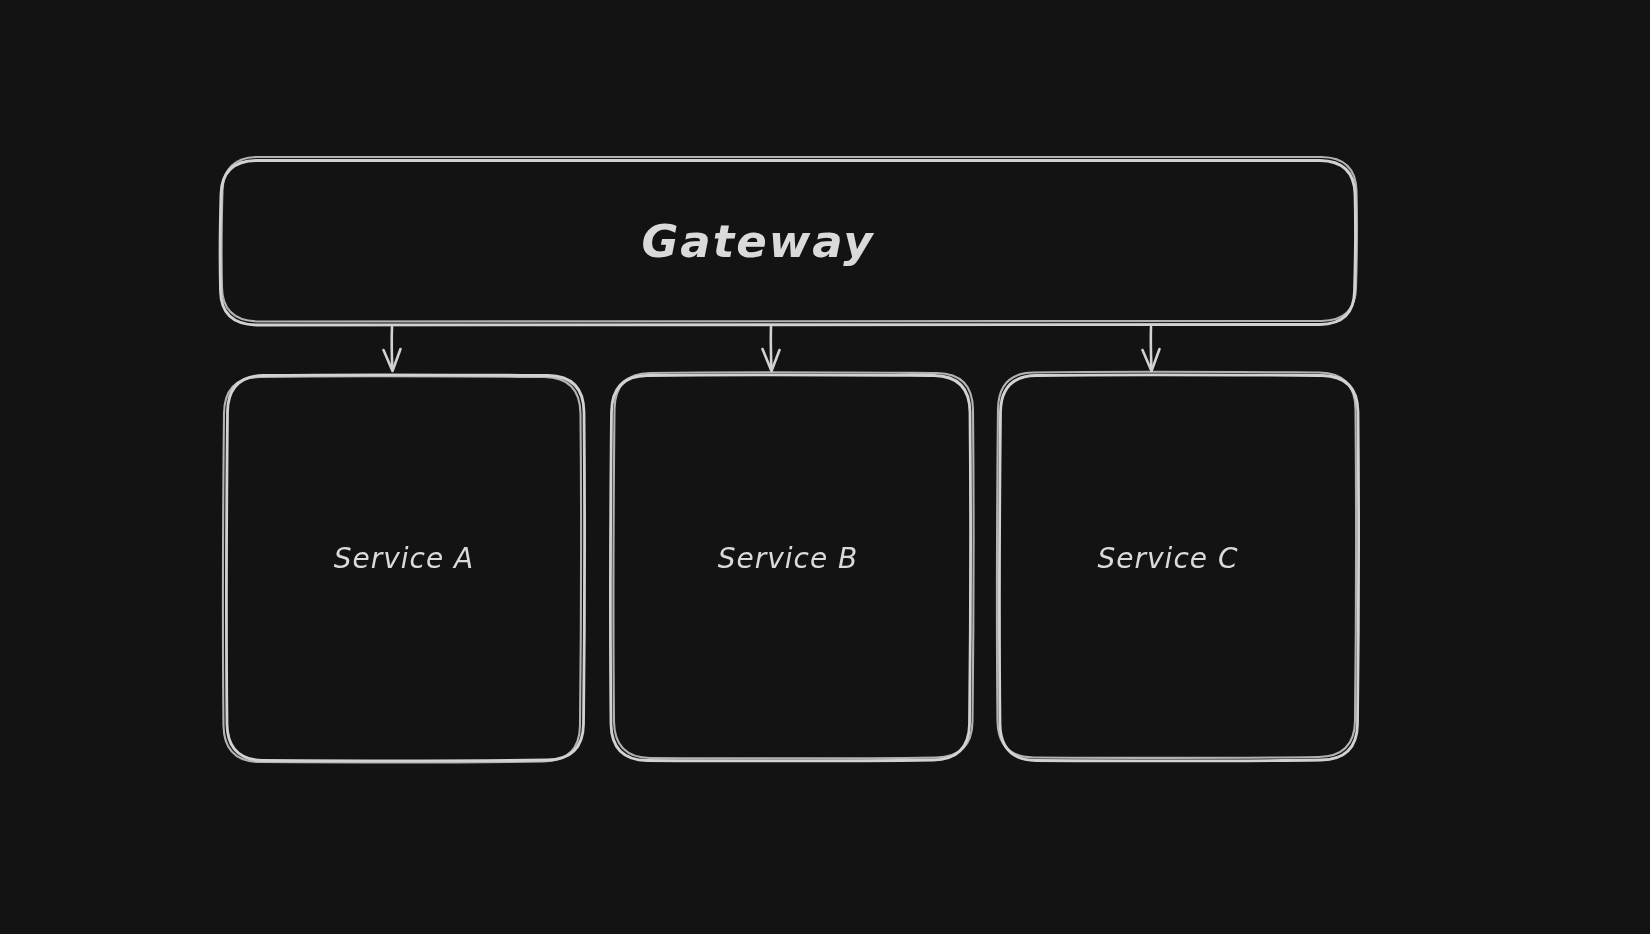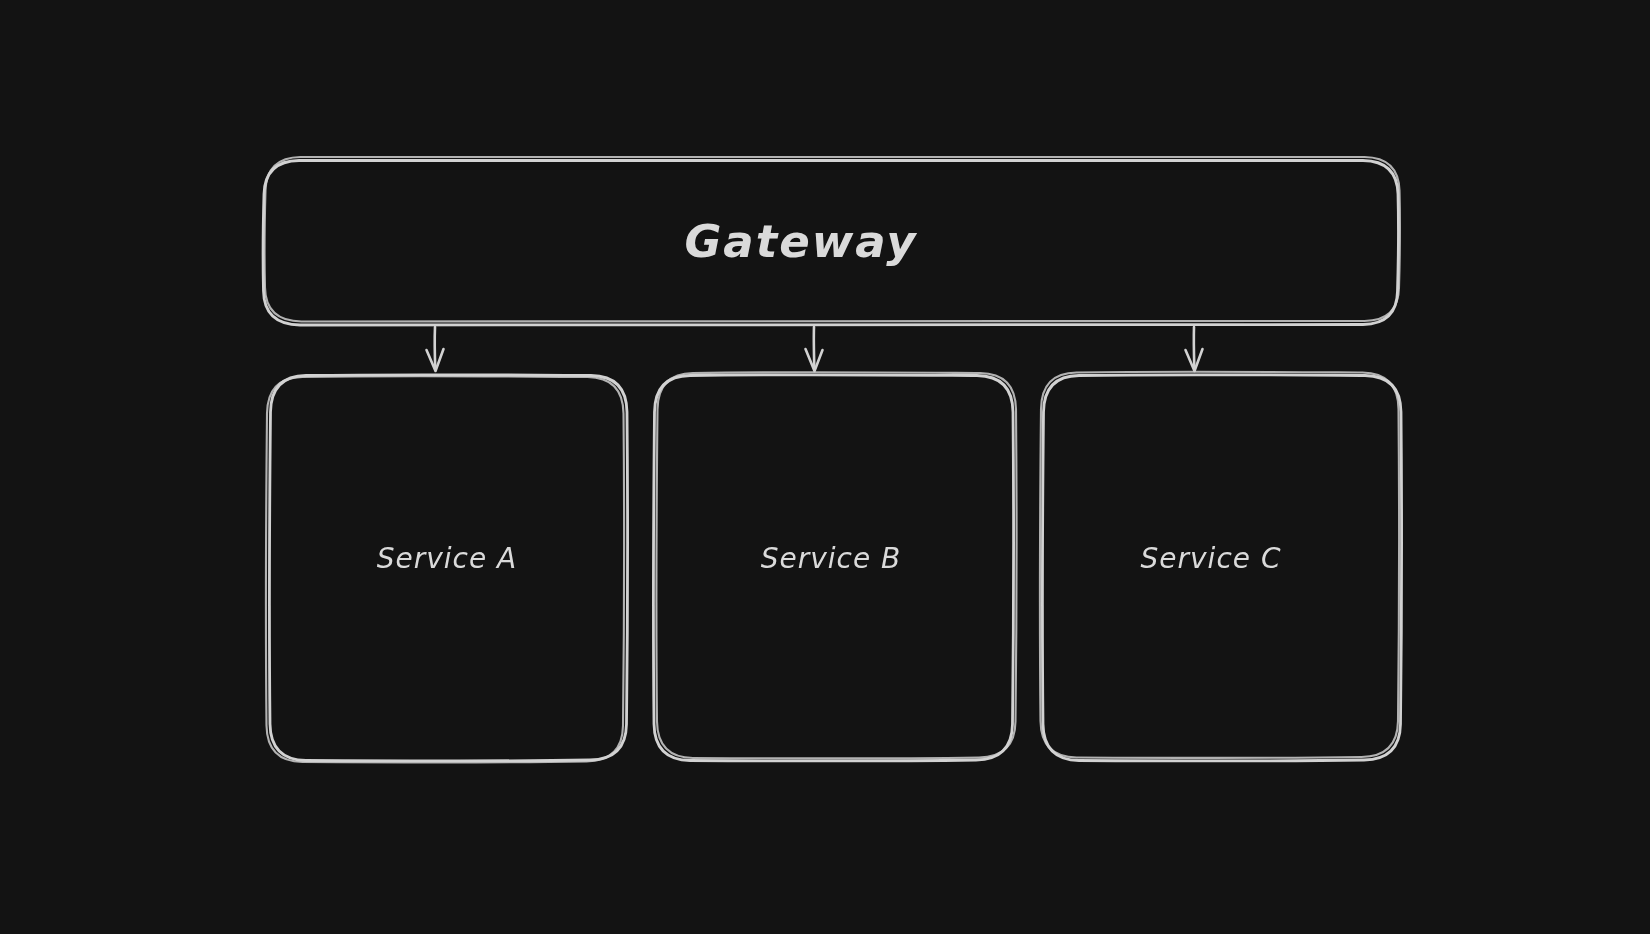--- a/index.html
+++ b/index.html
@@ -8,21 +8,20 @@
     background: #131313;
     width: 1650px;
     height: 934px;
     overflow: hidden;
     font-family: "DejaVu Sans", sans-serif;
   }
   .canvas-wrap {
     position: relative;
     width: 1354px;
     height: 934px;
-    padding-left: 43px;
   }
   svg { display: block; }
   .node-outline {
     fill: none;
     stroke: #d2d2d2;
     stroke-width: 2.8;
     stroke-linecap: round;
     stroke-linejoin: round;
   }
   .node-outline-echo {

